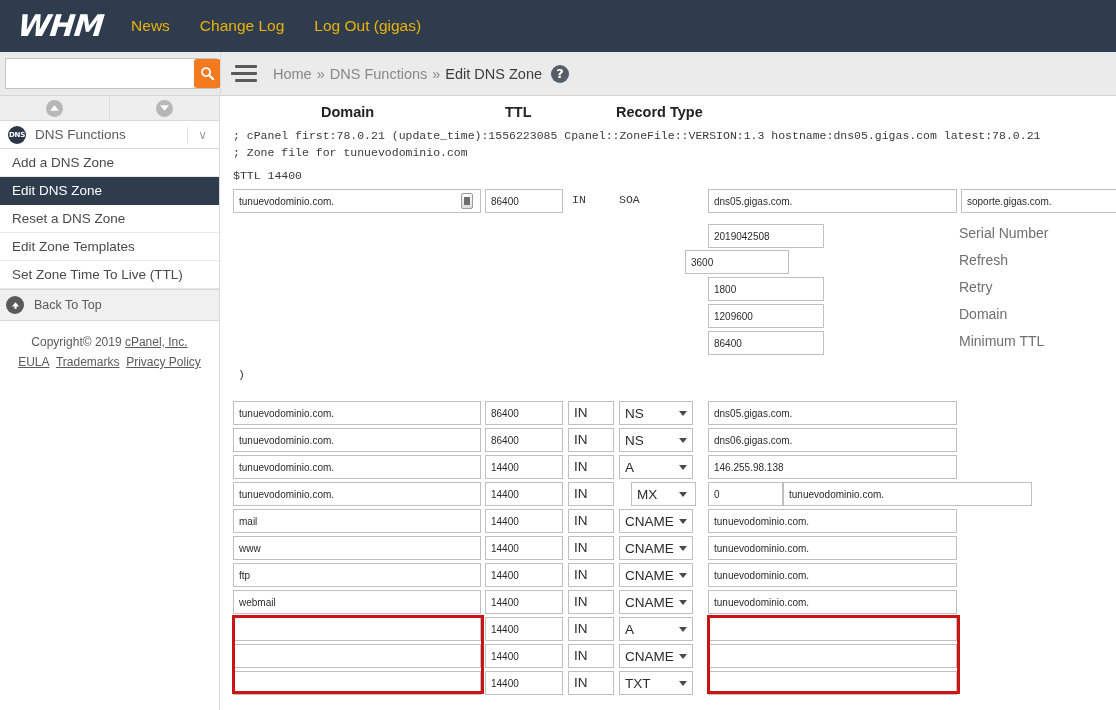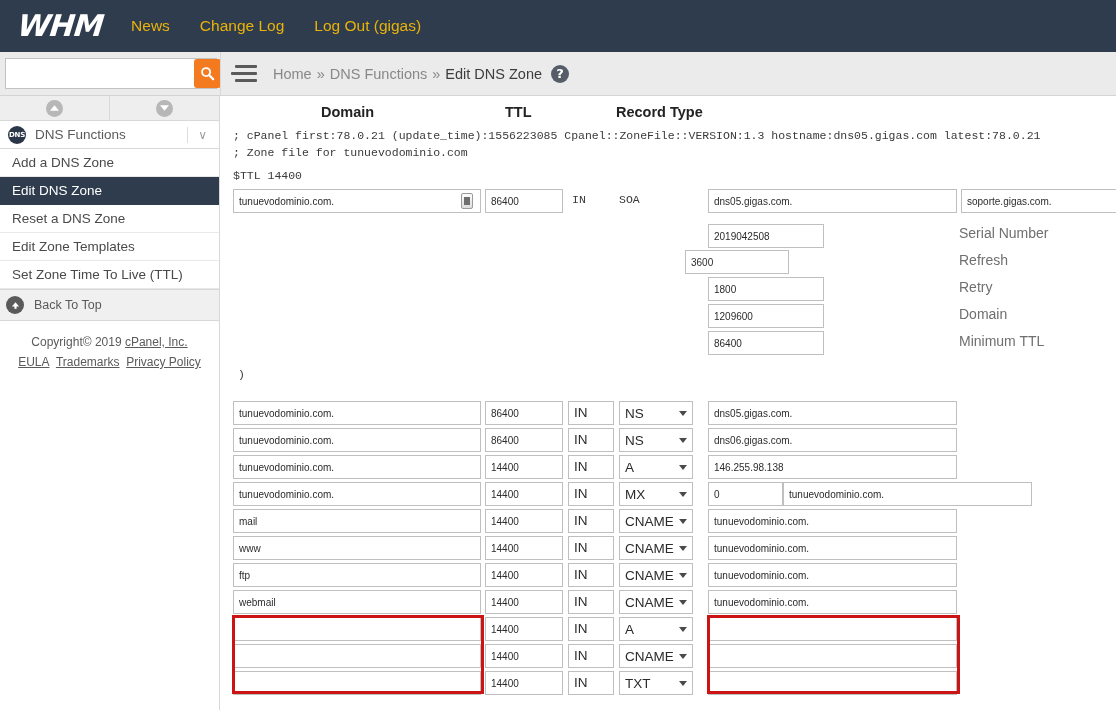--- a/index.html
+++ b/index.html
@@ -485,21 +485,21 @@
       <div class="inbox" style="left: 347px; top: 359px; width: 46px;">IN</div>
       <div class="selwrap" style="left: 398px; top: 359px; width: 74px; height: 24px;">
         <select class="sel" style="left: 0px; top: 0px; width: 74px;"><option value="A">A</option><option value="AAAA">AAAA</option><option value="CNAME">CNAME</option><option value="MX">MX</option><option value="NS">NS</option><option value="SRV">SRV</option><option value="TXT">TXT</option></select>
         <span class="selarrow"></span>
       </div>
       <input type="text" class="fld" value="146.255.98.138" style="left: 487px; top: 359px; width: 249px;">
       <input type="text" class="fld" value="tunuevodominio.com." style="left: 12px; top: 386px; width: 248px;">
       <input type="text" class="fld" value="14400" style="left: 264px; top: 386px; width: 78px;">
       <div class="inbox" style="left: 347px; top: 386px; width: 46px;">IN</div>
       <div class="selwrap" style="left: 398px; top: 386px; width: 74px; height: 24px;">
-        <select class="sel" style="left: 0px; top: 0px; width: 74px;"><option value="A">A</option><option value="AAAA">AAAA</option><option value="CNAME">CNAME</option><option value="MX" selected="">MX</option><option value="NS">NS</option><option value="SRV">SRV</option><option value="TXT">TXT</option></select>
+        <select class="sel" style="left: 12px; top: 0px; width: 65px;"><option value="A">A</option><option value="AAAA">AAAA</option><option value="CNAME">CNAME</option><option value="MX" selected="">MX</option><option value="NS">NS</option><option value="SRV">SRV</option><option value="TXT">TXT</option></select>
         <span class="selarrow"></span>
       </div>
       <input type="text" class="fld" value="0" style="left: 487px; top: 386px; width: 75px;">
       <input type="text" class="fld" value="tunuevodominio.com." style="left: 562px; top: 386px; width: 249px;">
       <input type="text" class="fld" value="mail" style="left: 12px; top: 413px; width: 248px;">
       <input type="text" class="fld" value="14400" style="left: 264px; top: 413px; width: 78px;">
       <div class="inbox" style="left: 347px; top: 413px; width: 46px;">IN</div>
       <div class="selwrap" style="left: 398px; top: 413px; width: 74px; height: 24px;">
         <select class="sel" style="left: 0px; top: 0px; width: 74px;"><option value="A">A</option><option value="AAAA">AAAA</option><option value="CNAME" selected="">CNAME</option><option value="MX">MX</option><option value="NS">NS</option><option value="SRV">SRV</option><option value="TXT">TXT</option></select>
         <span class="selarrow"></span>

